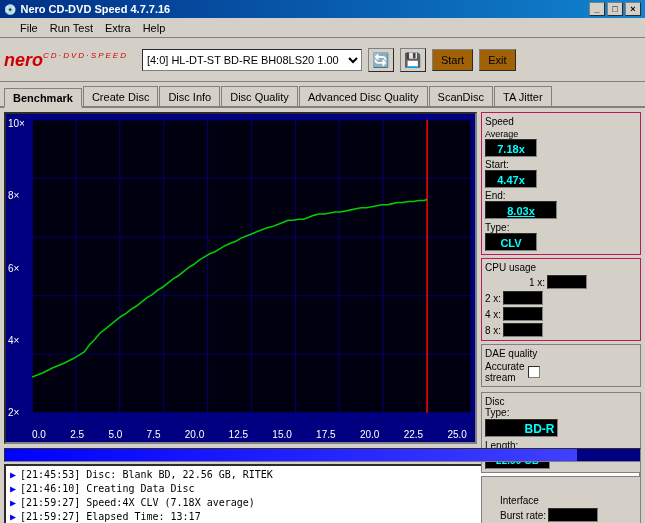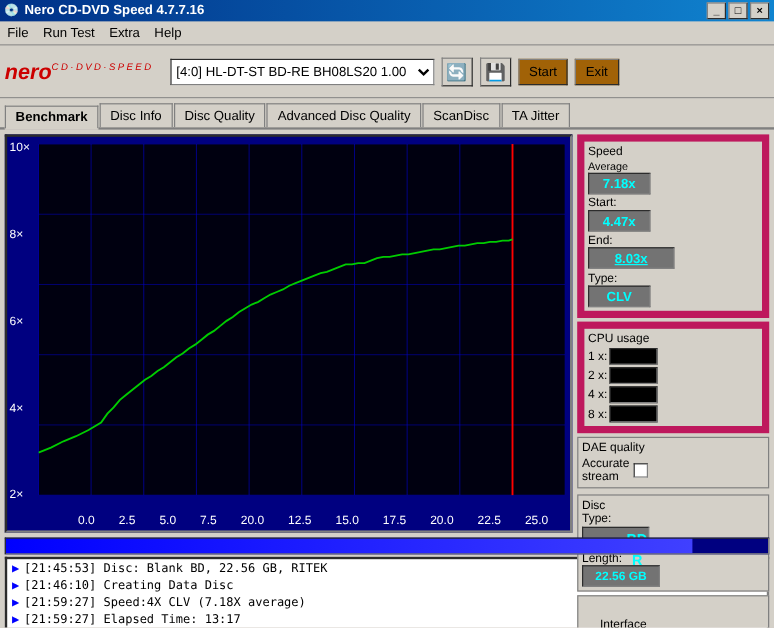--- a/index.html
+++ b/index.html
@@ -5,21 +5,21 @@
     * { margin: 0; padding: 0; box-sizing: border-box; }
     body { width: 645px; height: 523px; background: #d4d0c8; font-family: 'Tahoma', 'Arial', sans-serif; font-size: 11px; overflow: hidden; }
 
     
     .title-bar { background: linear-gradient(to right, #003087, #1084d0); color: white; height: 18px; display: flex; align-items: center; justify-content: space-between; padding: 0 4px; font-size: 11px; font-weight: bold; }
     .title-bar-left { display: flex; align-items: center; gap: 4px; }
     .title-bar-controls { display: flex; gap: 2px; }
     .title-btn { width: 16px; height: 14px; background: #d4d0c8; border: 1px outset #808080; font-size: 9px; display: flex; align-items: center; justify-content: center; cursor: pointer; color: black; }
 
     
-    .menu-bar { background: #d4d0c8; height: 20px; display: flex; align-items: center; border-bottom: 1px solid #808080; padding: 0 0; }
+    .menu-bar { background: #d4d0c8; height: 20px; display: flex; align-items: center; border-bottom: 1px solid #808080; padding: 0 14px; }
     .menu-item { padding: 2px 6px; font-size: 11px; cursor: pointer; }
 
     
     .toolbar { background: #d4d0c8; height: 44px; display: flex; align-items: center; padding: 2px 4px; border-bottom: 1px solid #808080; gap: 6px; }
     .logo-text { color: #cc0000; font-size: 18px; font-weight: bold; font-style: italic; line-height: 1; }
     .logo-sub { color: #cc0000; font-size: 8px; letter-spacing: 2px; font-style: italic; }
     .logo-container { display: flex; flex-direction: row; margin-right: 8px; }
     .drive-select { height: 22px; width: 220px; font-size: 11px; border: 1px inset #808080; background: white; }
     .toolbar-btn { height: 22px; padding: 2px 8px; background: #a16207; border: 1px outset #808080; font-size: 11px; cursor: pointer; }
     .toolbar-icon { width: 26px; height: 24px; background: #d4d0c8; border: 1px outset #808080; display: flex; align-items: center; justify-content: center; cursor: pointer; font-size: 14px; }
@@ -30,32 +30,32 @@
     .tab.active { background: #d4d0c8; border-bottom: 2px solid #d4d0c8; z-index: 1; position: relative; bottom: -2px; font-weight: bold; }
 
     
     .main-content { display: flex; height: 340px; padding: 4px; gap: 4px; }
 
     
     .chart-container { flex: 1; background: #000080; border: 2px inset #808080; position: relative; overflow: hidden; min-width: 0; }
 
     
     .y-labels { position: absolute; left: 2px; top: 0; bottom: 20px; display: flex; flex-direction: column; justify-content: space-between; color: white; font-size: 10px; padding: 4px 0; }
-    .x-labels { position: absolute; bottom: 2px; left: 26px; right: 18px; display: flex; justify-content: space-between; color: white; font-size: 10px; margin-left: 33px; }
+    .x-labels { position: absolute; bottom: 2px; left: 26px; right: 8px; display: flex; justify-content: space-between; color: white; font-size: 10px; }
 
     
     .chart-svg { position: absolute; left: 26px; top: 6px; right: 4px; bottom: 20px; }
 
     
     .right-panel { width: 160px; display: flex; flex-direction: column; gap: 3px; }
 
-    .info-group { border: 6px solid #be185d; background: #d4d0c8; padding: 3px; }
+    .info-group { border: 1px solid #be185d; background: #d4d0c8; padding: 3px; }
     .info-group-title { font-size: 10px; color: #000; margin-bottom: 2px; }
     .info-label { font-size: 10px; color: #000; }
-    .info-value { background: #737373; color: #00ffff; font-size: 12px; font-weight: bold; width: 60px; text-align: center; height: 18px; line-height: 18px; border: 1px inset #808080; }
+    .info-value { background: #000000; color: #00ffff; font-size: 12px; font-weight: bold; width: 60px; text-align: center; height: 18px; line-height: 18px; border: 1px inset #808080; }
     .info-value-black { background: #000000; width: 60px; height: 18px; border: 1px inset #808080; }
 
     
     .dae-group { border: 1px solid #808080; background: #d4d0c8; padding: 3px; }
     .checkbox { width: 12px; height: 12px; border: 1px inset #808080; background: white; }
 
     
     .log-area { height: 80px; background: white; border: 2px inset #808080; margin: 0 4px 4px 4px; overflow-y: auto; }
     .log-content { padding: 2px 4px; font-family: monospace; font-size: 10px; }
     .log-line { display: flex; gap: 4px; line-height: 14px; }
@@ -100,20 +100,21 @@
   </div>
   <select class="drive-select"><option>[4:0] HL-DT-ST BD-RE  BH08LS20 1.00</option></select>
   <div class="toolbar-icon" title="Refresh">🔄</div>
   <div class="toolbar-icon" title="Save">💾</div>
   <button class="toolbar-btn">Start</button>
   <button class="toolbar-btn">Exit</button>
 </div>
 
 <div class="tab-bar">
   <div class="tab active">Benchmark</div>
+  <div class="tab">Create Disc</div>
   <div class="tab">Disc Info</div>
   <div class="tab">Disc Quality</div>
   <div class="tab">Advanced Disc Quality</div>
   <div class="tab">ScanDisc</div>
   <div class="tab">TA Jitter</div>
 </div>
 
 <div class="main-content">
 
   <div class="chart-container">
@@ -191,21 +192,21 @@
         </div>
         <div class="info-value" style="width:52px;font-size:11px;">CLV</div>
       </div>
 
     </div>
 
     <div class="info-group">
       <div class="info-group-title">CPU usage</div>
       <div style="display:flex; gap:4px;">
         <div>
-          <div style="display:flex;align-items:center;gap:2px;margin-bottom:2px;">
+          <div style="display:flex;align-items:center;gap:2px;margin-bottom:2px;margin-left:44px;">
             <span class="info-label">1 x:</span>
             <div class="info-value-black" style="width:40px;height:14px;"></div>
           </div>
           <div style="display:flex;align-items:center;gap:2px;margin-bottom:2px;">
             <span class="info-label">2 x:</span>
             <div class="info-value-black" style="width:40px;height:14px;"></div>
           </div>
           <div style="display:flex;align-items:center;gap:2px;margin-bottom:2px;">
             <span class="info-label">4 x:</span>
             <div class="info-value-black" style="width:40px;height:14px;"></div>
@@ -229,21 +230,21 @@
       </div>
     </div>
 
     <div class="disc-group">
       <div style="display:flex;gap:3px;">
         <div>
           <div class="info-label">Disc</div>
           <div class="info-label">Type:</div>
         </div>
       </div>
-      <div class="info-value" style="width:56px; margin-top:1px;padding-left:36px;">BD-R</div>
+      <div class="info-value" style="width:73px; margin-top:1px;padding-left:36px;">BD-R</div>
       <div class="info-label" style="margin-top:3px;">Length:</div>
       <div class="info-value" style="width:65px; font-size:10px;">22.56 GB</div>
     </div>
 
     <div class="iface-group">
       <div class="info-group-title">Interface</div>
       <div style="display:flex;align-items:center;gap:2px;margin-top:2px;">
         <span class="info-label">Burst rate:</span>
         <div class="info-value-black" style="width:50px;height:14px;"></div>
       </div>

